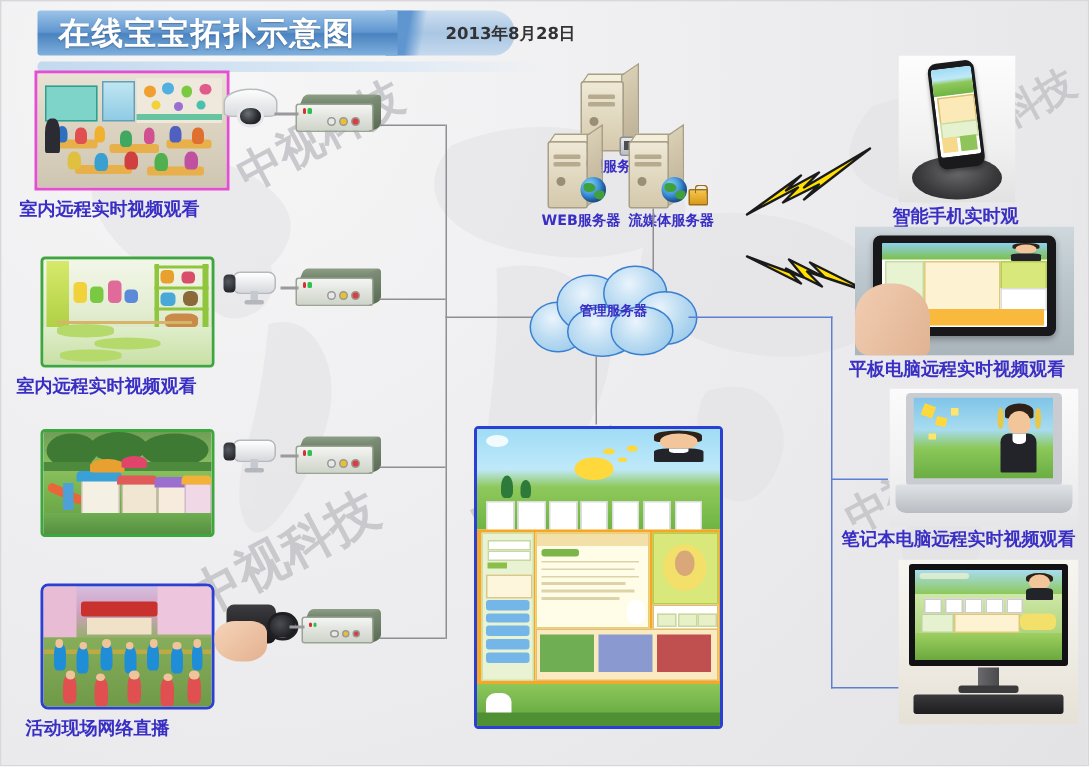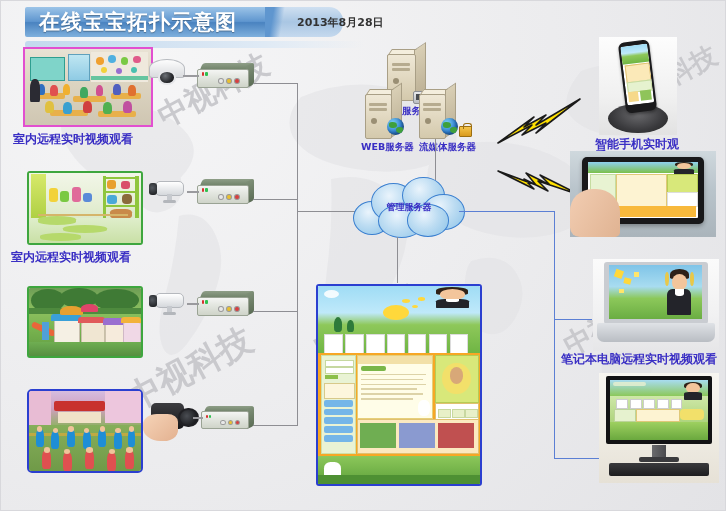--- a/index.html
+++ b/index.html
@@ -414,20 +414,21 @@
         <div class="ev-head" style="left:31%;top:72%;width:6%;height:7%;"></div>
         <div class="ev-child" style="left:50%;top:74%;width:8%;height:24%;background:#e05050;"></div>
         <div class="ev-head" style="left:51%;top:70%;width:6%;height:7%;"></div>
         <div class="ev-child" style="left:70%;top:76%;width:8%;height:24%;background:#e05050;"></div>
         <div class="ev-head" style="left:71%;top:72%;width:6%;height:7%;"></div>
         <div class="ev-child" style="left:86%;top:74%;width:8%;height:24%;background:#e05050;"></div>
         <div class="ev-head" style="left:87%;top:70%;width:6%;height:7%;"></div>
       </div>
     </div>
   </div>
+  <div class="cap" style="left:16px;top:478px;width:140px;">活动现场网络直播</div>
 
   <div class="camcorder" style="left:140px;top:395px;width:60px;height:46px;">
     <div class="cc-body"></div>
     <div class="cc-lens"></div>
     <div class="cc-hand"></div>
   </div>
   <div class="encoder" style="left:200px;top:405px;width:52px;height:24px;">
     <div class="enc-top"></div>
     <div class="enc-side"></div>
     <div class="enc-face">
@@ -627,20 +628,21 @@
                   <div class="sg-head"></div>
                   <div class="sg-body"></div>
               </div>
             </div>
           </div>
         </div>
         <div class="tb-hand"></div>
       </div>
     </div>
   </div>
+  <div class="cap" style="left:565px;top:239px;width:152px;">平板电脑远程实时视频观看</div>
 
   <div class="thumb" style="left:592px;top:258px;width:126px;height:92px;border-width:0;">
     <div class="inner">
       <div class="sc laptopbg">
         <div class="lp-lid">
           <div class="lp-screen">
             <div style="position:absolute;left:0;top:0;width:100%;height:100%;background:linear-gradient(180deg,#7fc4e8 0%,#a8dcf0 40%,#8cc85a 62%,#6aad42 100%);">
               <div style="position:absolute;left:6%;top:10%;width:9%;height:14%;background:#ffd83b;transform:rotate(20deg);"></div>
               <div style="position:absolute;left:16%;top:24%;width:7%;height:11%;background:#ffd83b;transform:rotate(14deg);"></div>
               <div style="position:absolute;left:26%;top:14%;width:6%;height:9%;background:#ffe66a;"></div>

